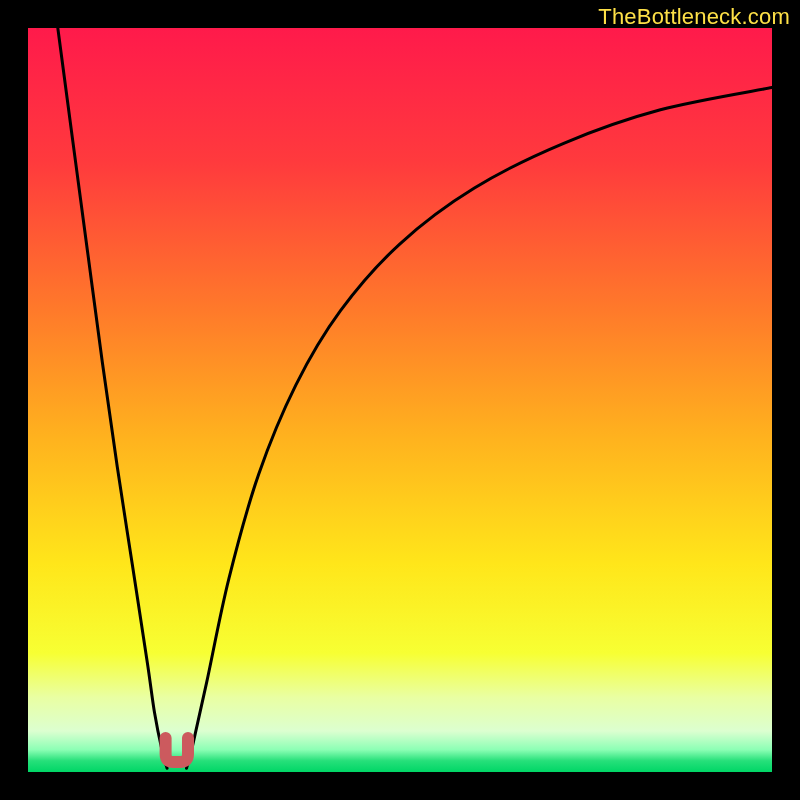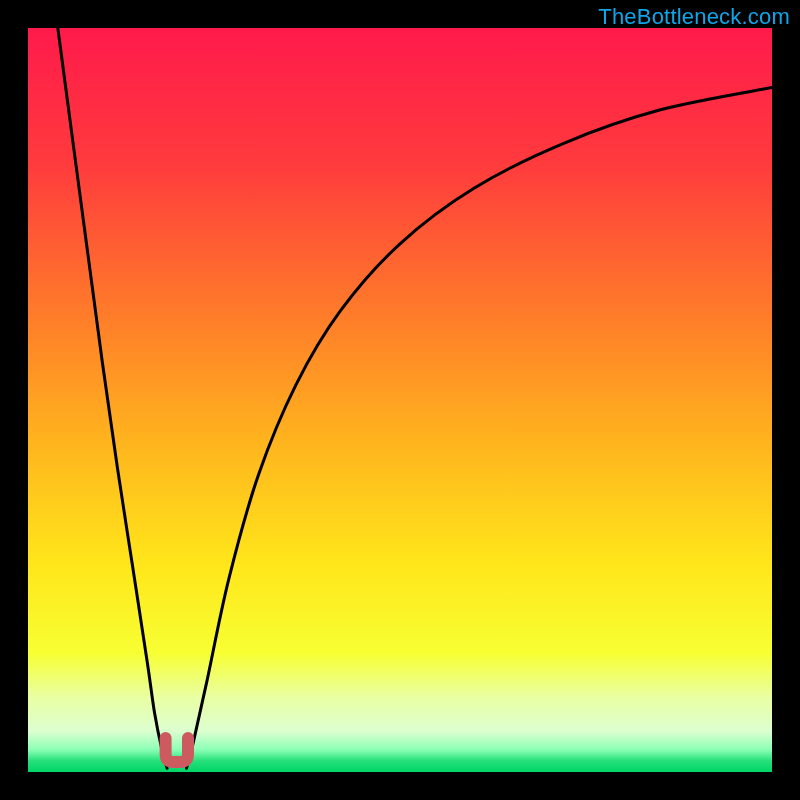--- a/index.html
+++ b/index.html
@@ -31,21 +31,21 @@
     position: absolute;
     left: 0;
     top: 0;
     width: 100%;
     height: 100%;
   }
   .watermark {
     position: absolute;
     top: 4px;
     right: 10px;
-    color: #0ea5e9;
+    color: #fde047;
     font-size: 22px;
     font-weight: 500;
     letter-spacing: 0.2px;
     user-select: none;
   }
   svg.curve {
     position: absolute;
     left: 0;
     top: 0;
     width: 744px;

